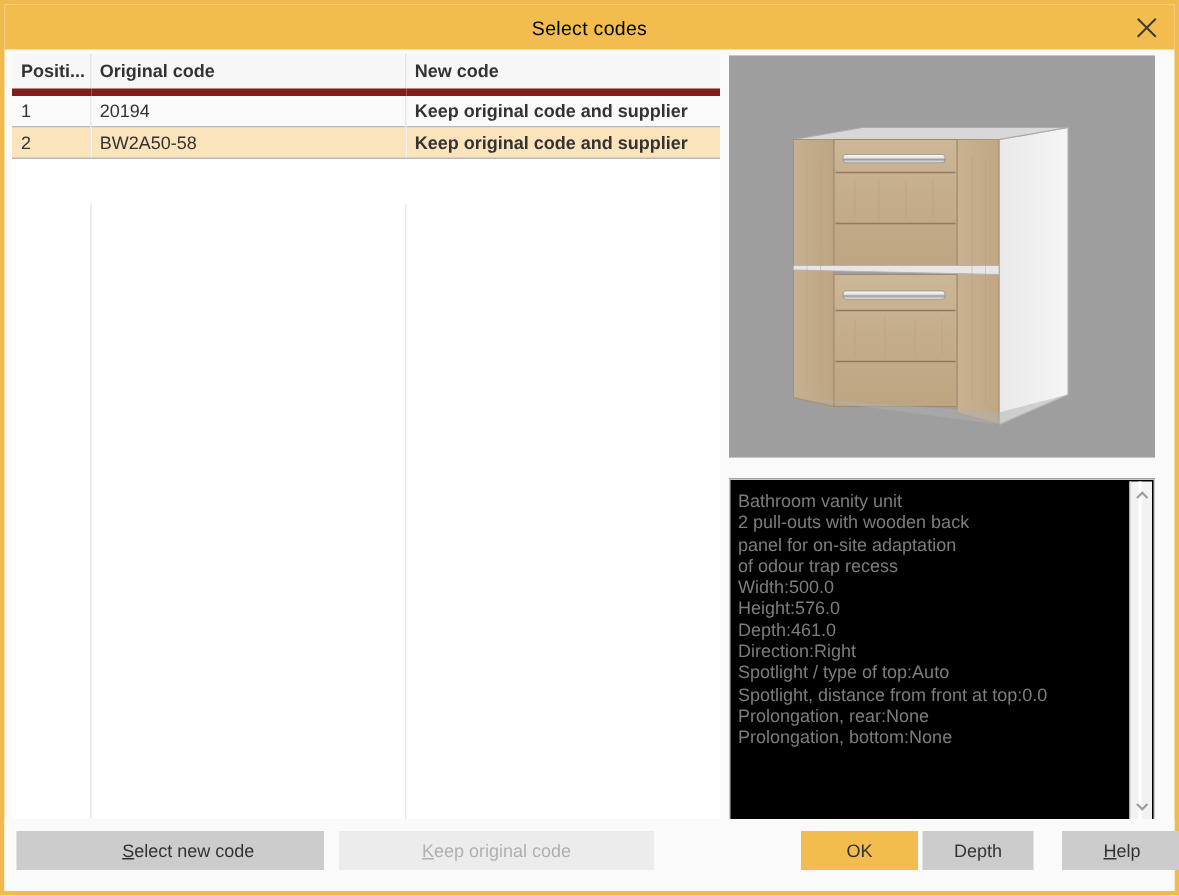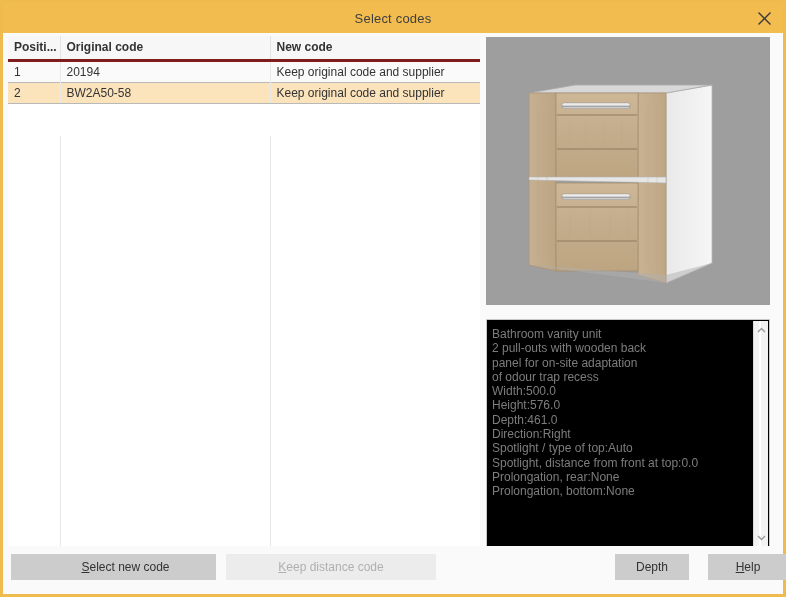--- a/index.html
+++ b/index.html
@@ -33,21 +33,21 @@
     left: 0; top: 0;
     width: 780px;
     height: 30px;
     background: #f2bc4e;
     display: flex;
     align-items: center;
     justify-content: center;
   }
   .titlebar-text {
     font-size: 13px;
-    color: #404040;
+    color: #000000;
     letter-spacing: .2px;
   }
   .close-btn {
     position: absolute;
     right: 8px;
     top: 4px;
     width: 22px;
     height: 22px;
     display: flex;
     align-items: center;
@@ -67,21 +67,21 @@
     box-sizing: border-box;
     overflow: hidden;
   }
   .tbl {
     width: 100%;
     border-collapse: collapse;
     table-layout: fixed;
   }
   .tbl th {
     background: #f7f7f7;
-    border-bottom: 3px solid #7f1d1d;
+    border-bottom: 5px solid #7f1d1d;
     border-right: 1px solid #e4e4e4;
     text-align: left;
     font-size: 12px;
     font-weight: bold;
     color: #333333;
     padding: 4px 6px 5px 6px;
     height: 19px;
     box-sizing: border-box;
     white-space: nowrap;
     overflow: hidden;
@@ -90,21 +90,21 @@
   .tbl td {
     border-right: 1px solid #e8e8e8;
     font-size: 12px;
     color: #333333;
     padding: 3px 6px 3px 6px;
     height: 20px;
     box-sizing: border-box;
     white-space: nowrap;
     overflow: hidden;
   }
-  .tbl td:last-child { border-right: none; }
+  .tbl td:last-child { border-right: none; font-weight: bold; }
   tr.row-normal td { background: #fafafa; }
   tr.row-selected td {
     background: #fbe3bc;
     border-top: 1px solid #b9b9b9;
     border-bottom: 1px solid #b9b9b9;
   }
   
   .filler-wrap {
     position: absolute;
     left: 0;
@@ -370,21 +370,22 @@
         </svg>
       </div>
     </div>
   </div>
 
   <div class="btnbar">
     <div class="btn" id="btn-select-new">
       <span><u>S</u><span>elect new code</span></span>
     </div>
     <div class="btn disabled" id="btn-keep-orig">
-      <span><u>K</u><span>eep distance code</span></span>
-    </div>
+      <span><u>K</u><span>eep original code</span></span>
+    </div>
+    <div class="btn primary" id="btn-ok">OK</div>
     <div class="btn" id="btn-cancel">Depth</div>
     <div class="btn" id="btn-help">
       <span><u>H</u><span>elp</span></span>
     </div>
   </div>
 
 </div>
 
 </body></html>

